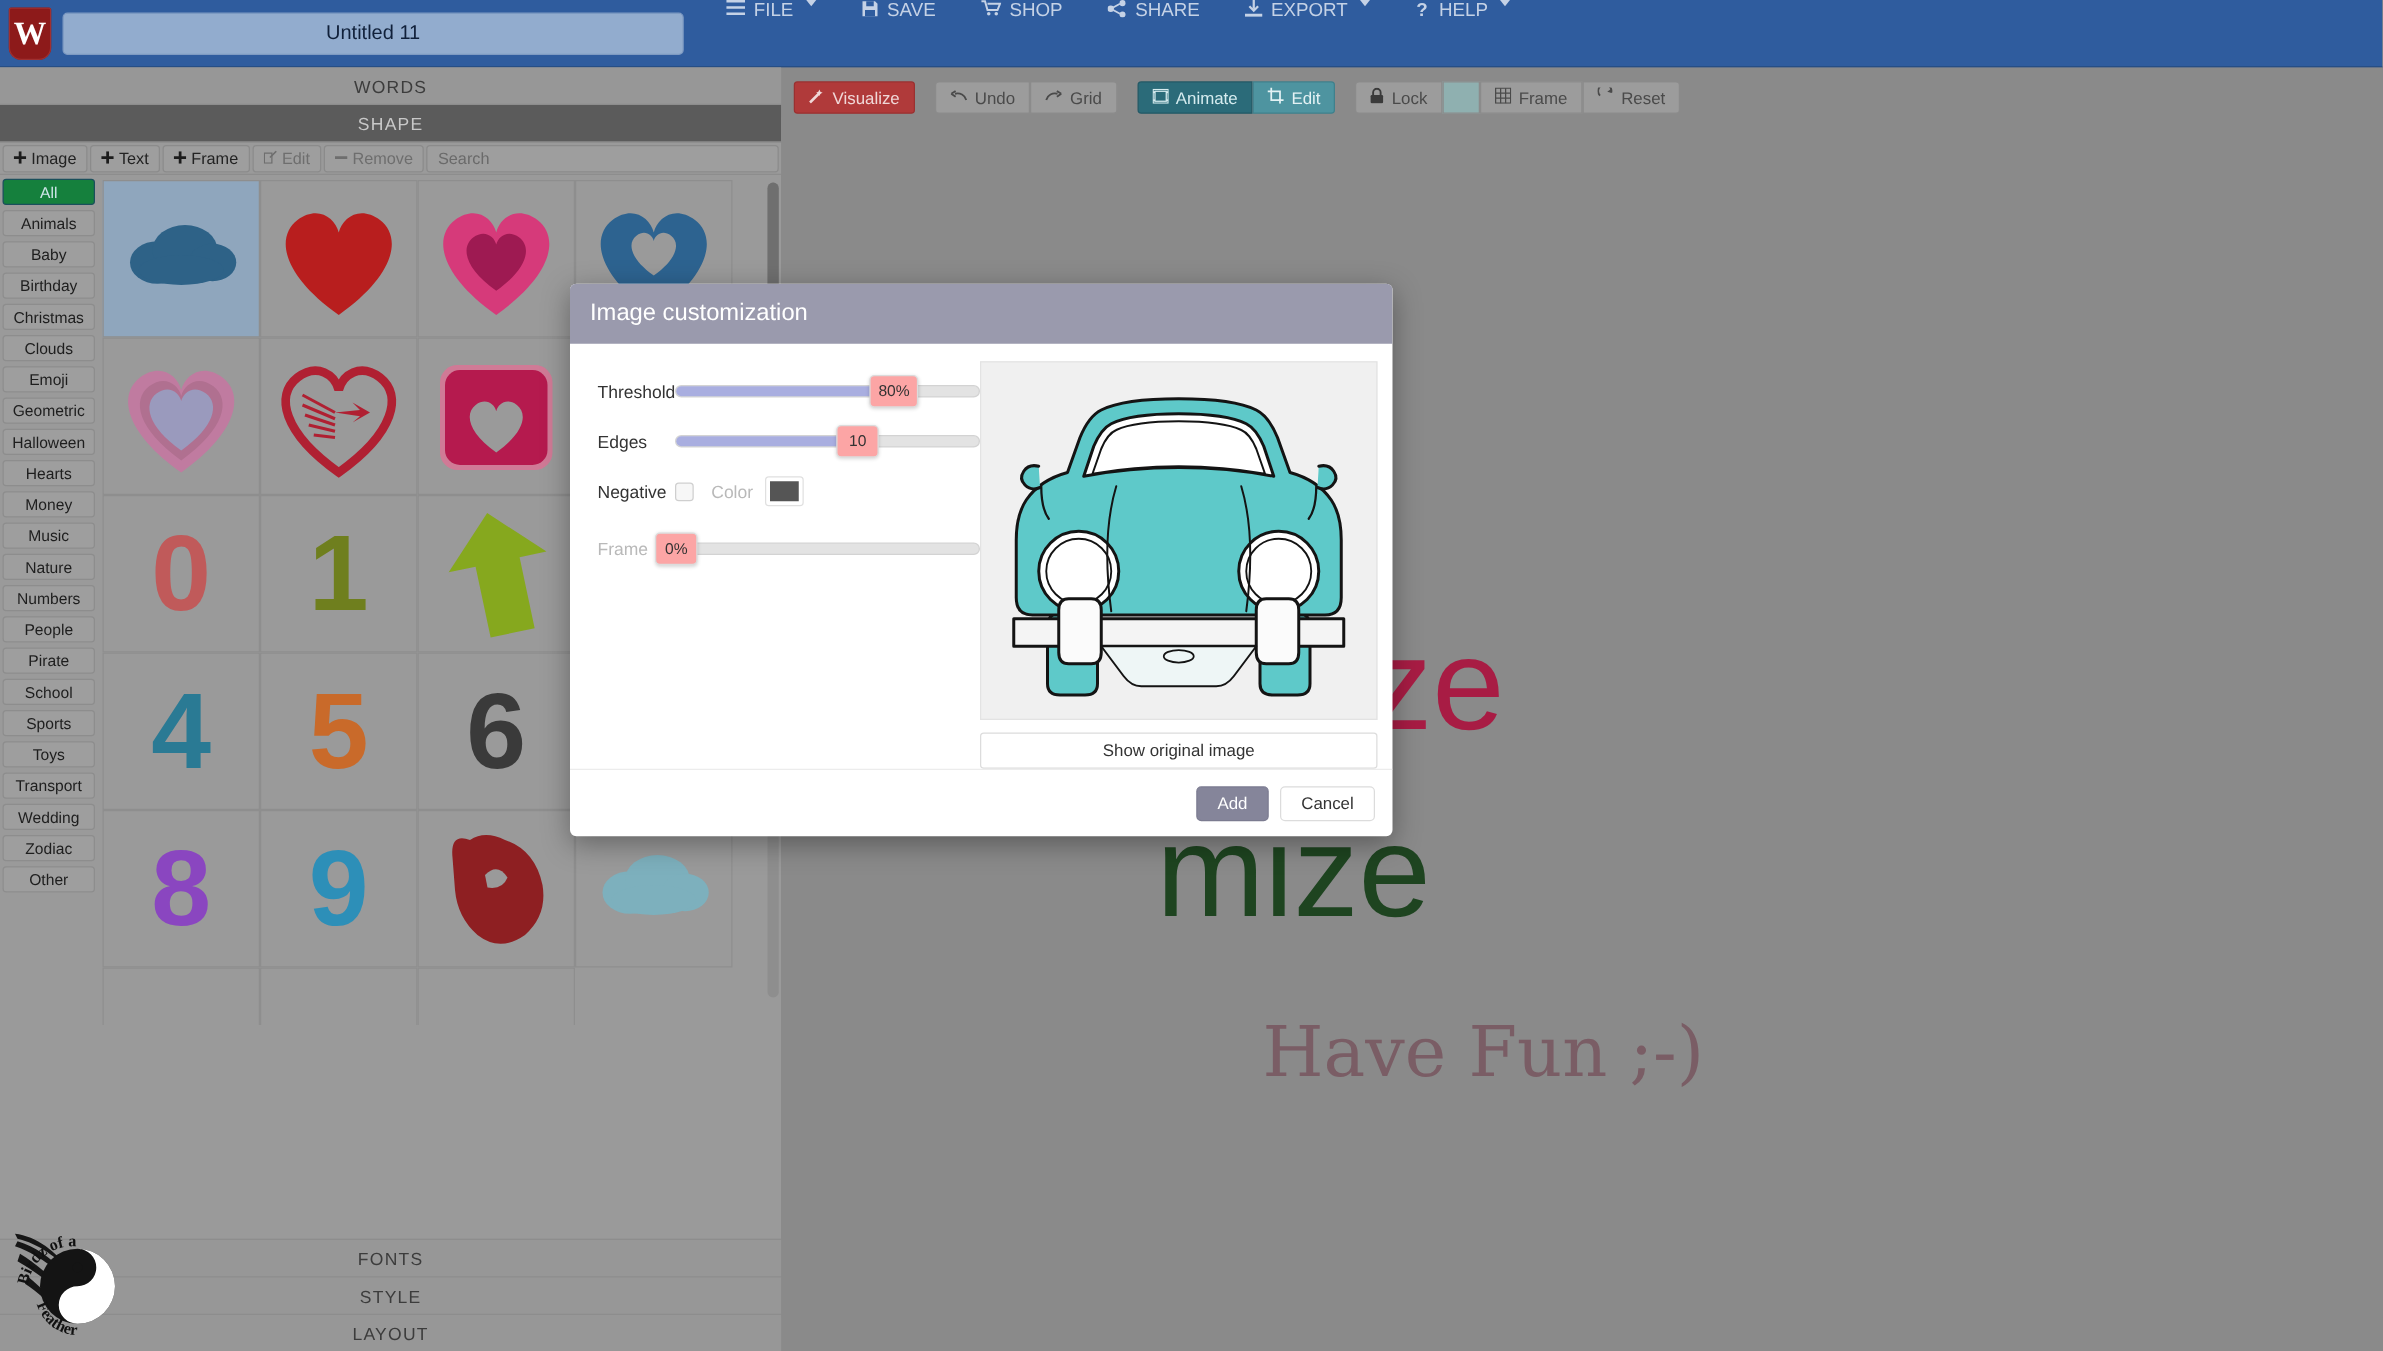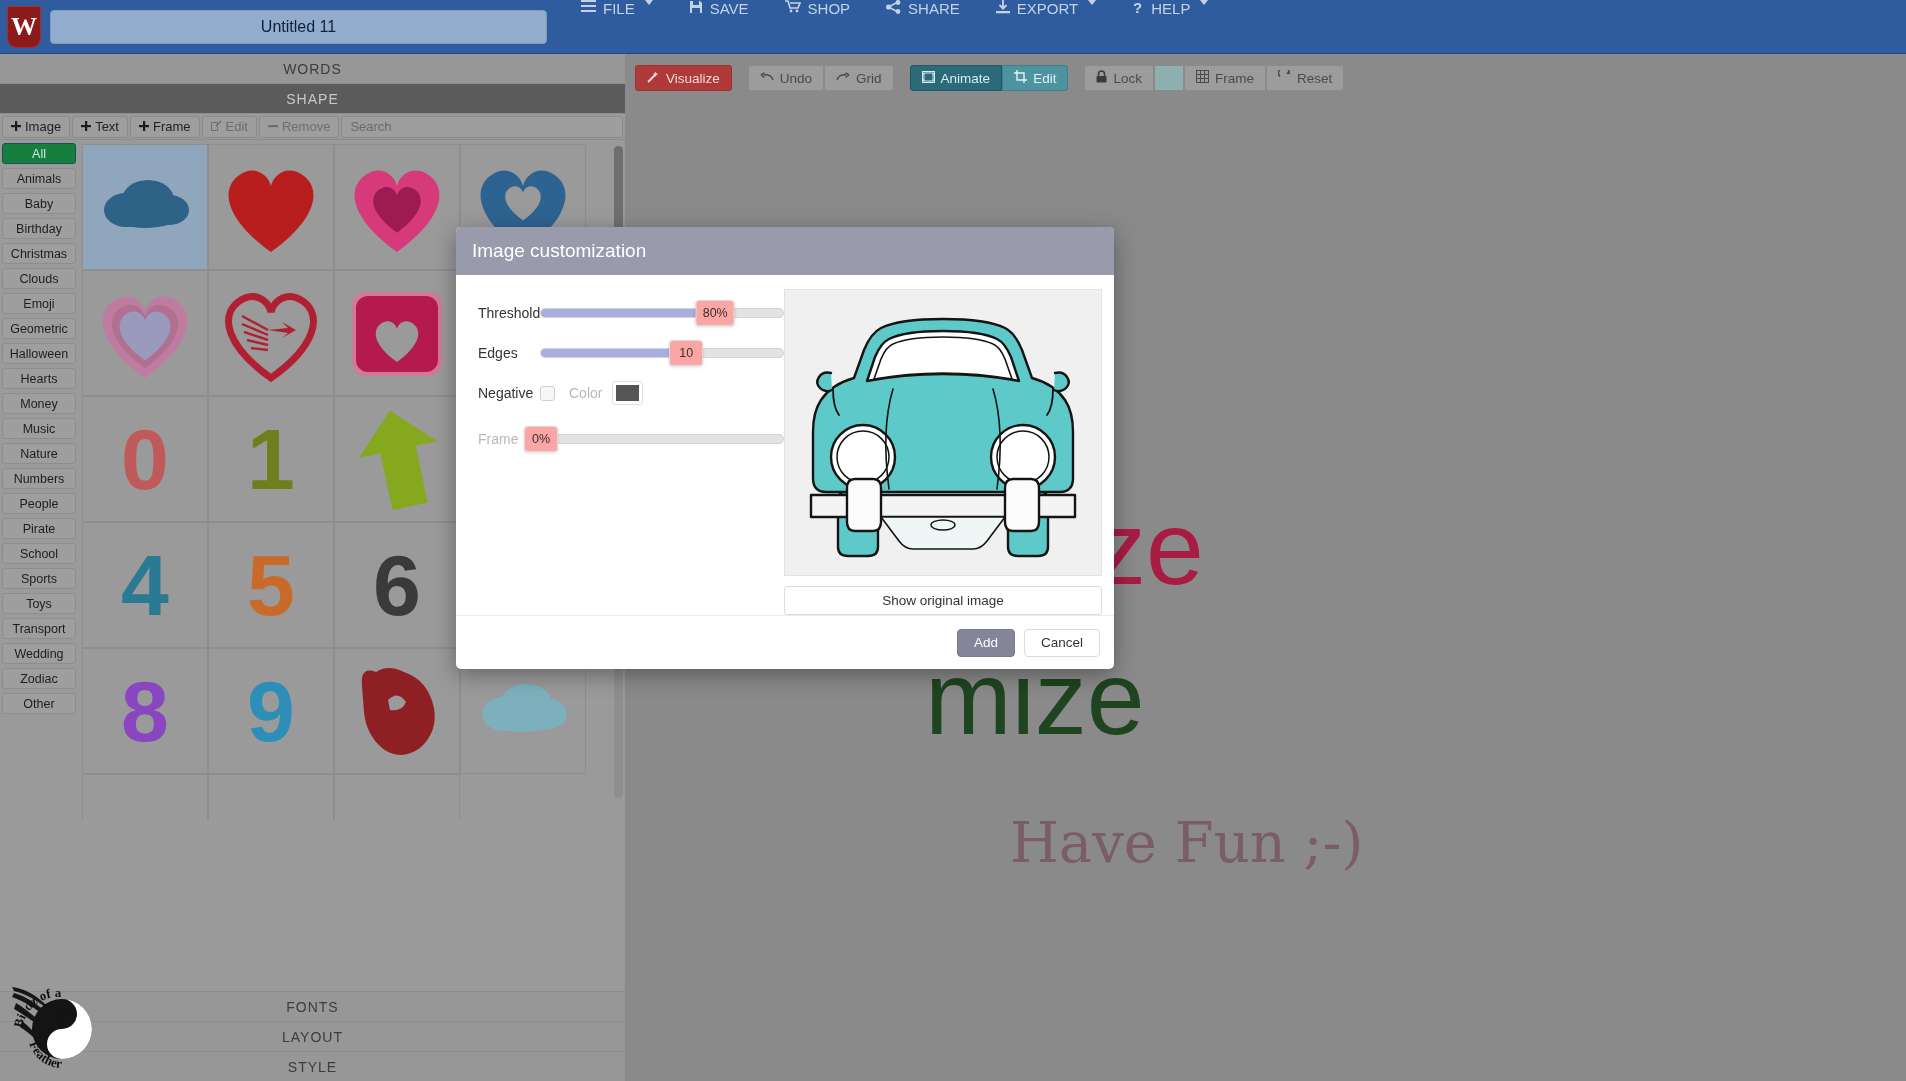--- a/index.html
+++ b/index.html
@@ -583,22 +583,22 @@
             </div>
           </div>
         <div class="scrollbar">
           <div class="thumb"></div>
         </div>
       </div>
     </div>
 
     <div class="bottom-tabs">
       <div class="bottom-tab">FONTS</div>
+      <div class="bottom-tab">STYLE</div>
       <div class="bottom-tab">LAYOUT</div>
-      <div class="bottom-tab">STYLE</div>
     </div>
 
     <div class="botlogo">
       <svg width="104" height="104" viewBox="0 0 104 104">
         <defs>
           <path id="arcTop" d="M 18,62 A 36,36 0 0 1 90,58" fill="none"></path>
           <path id="arcBot" d="M 24,62 A 34,34 0 0 0 92,60" fill="none"></path>
         </defs>
         <path d="M8 14 C26 16 44 30 54 48 C46 36 28 22 10 18 Z" fill="#161616"></path>
         <path d="M10 20 C30 26 48 42 58 60 C44 44 26 30 8 24 Z" fill="#161616"></path>

